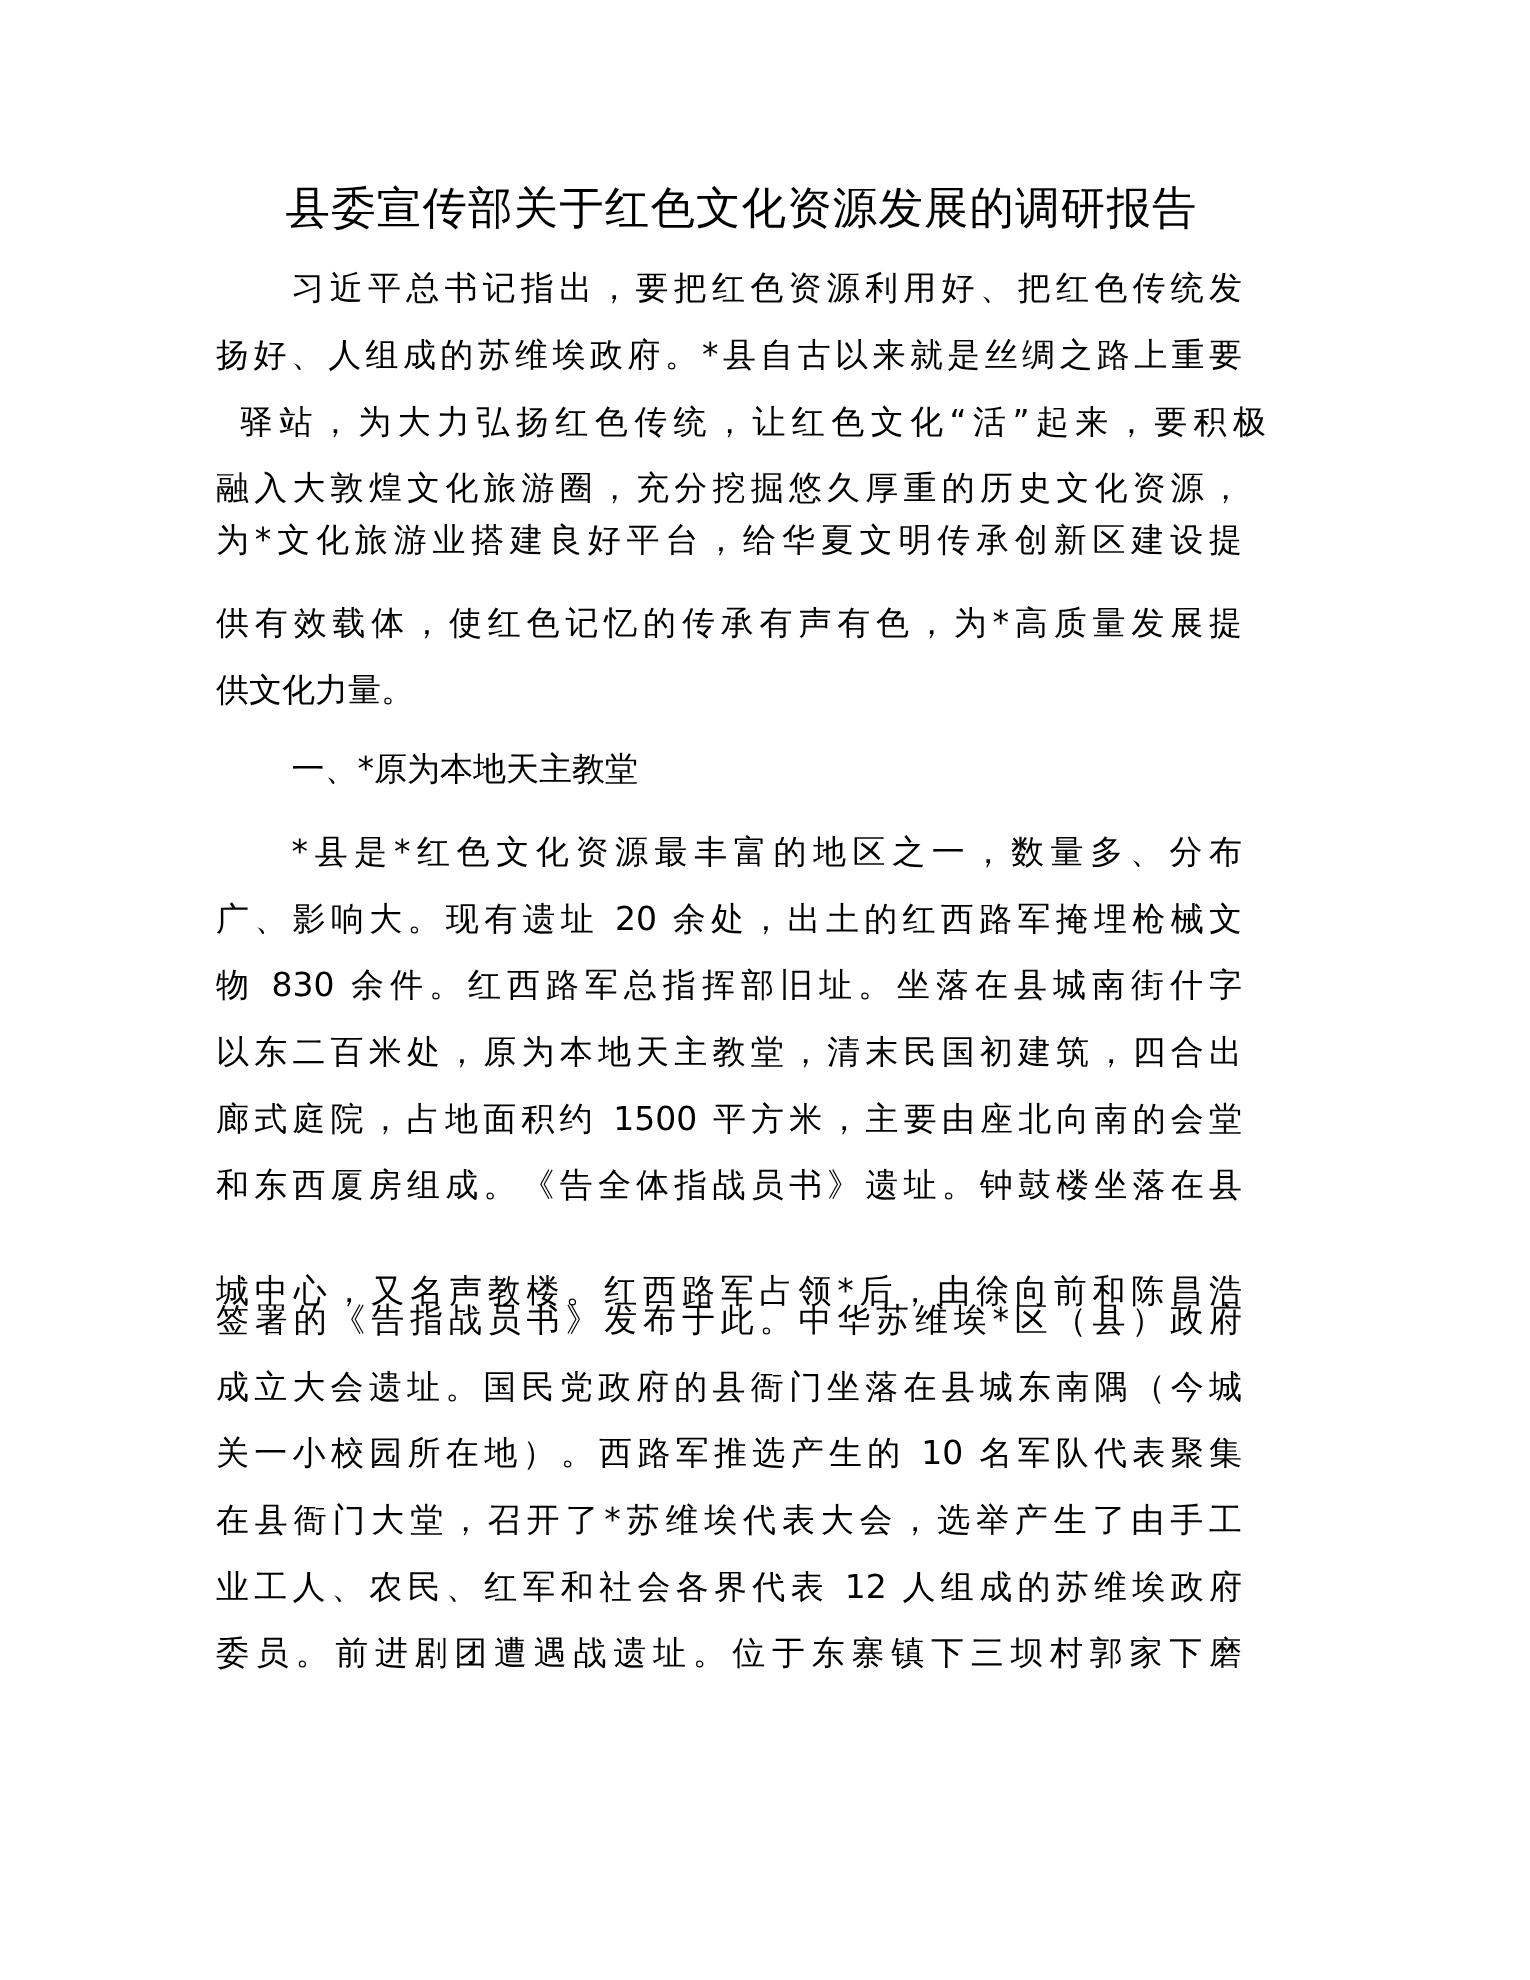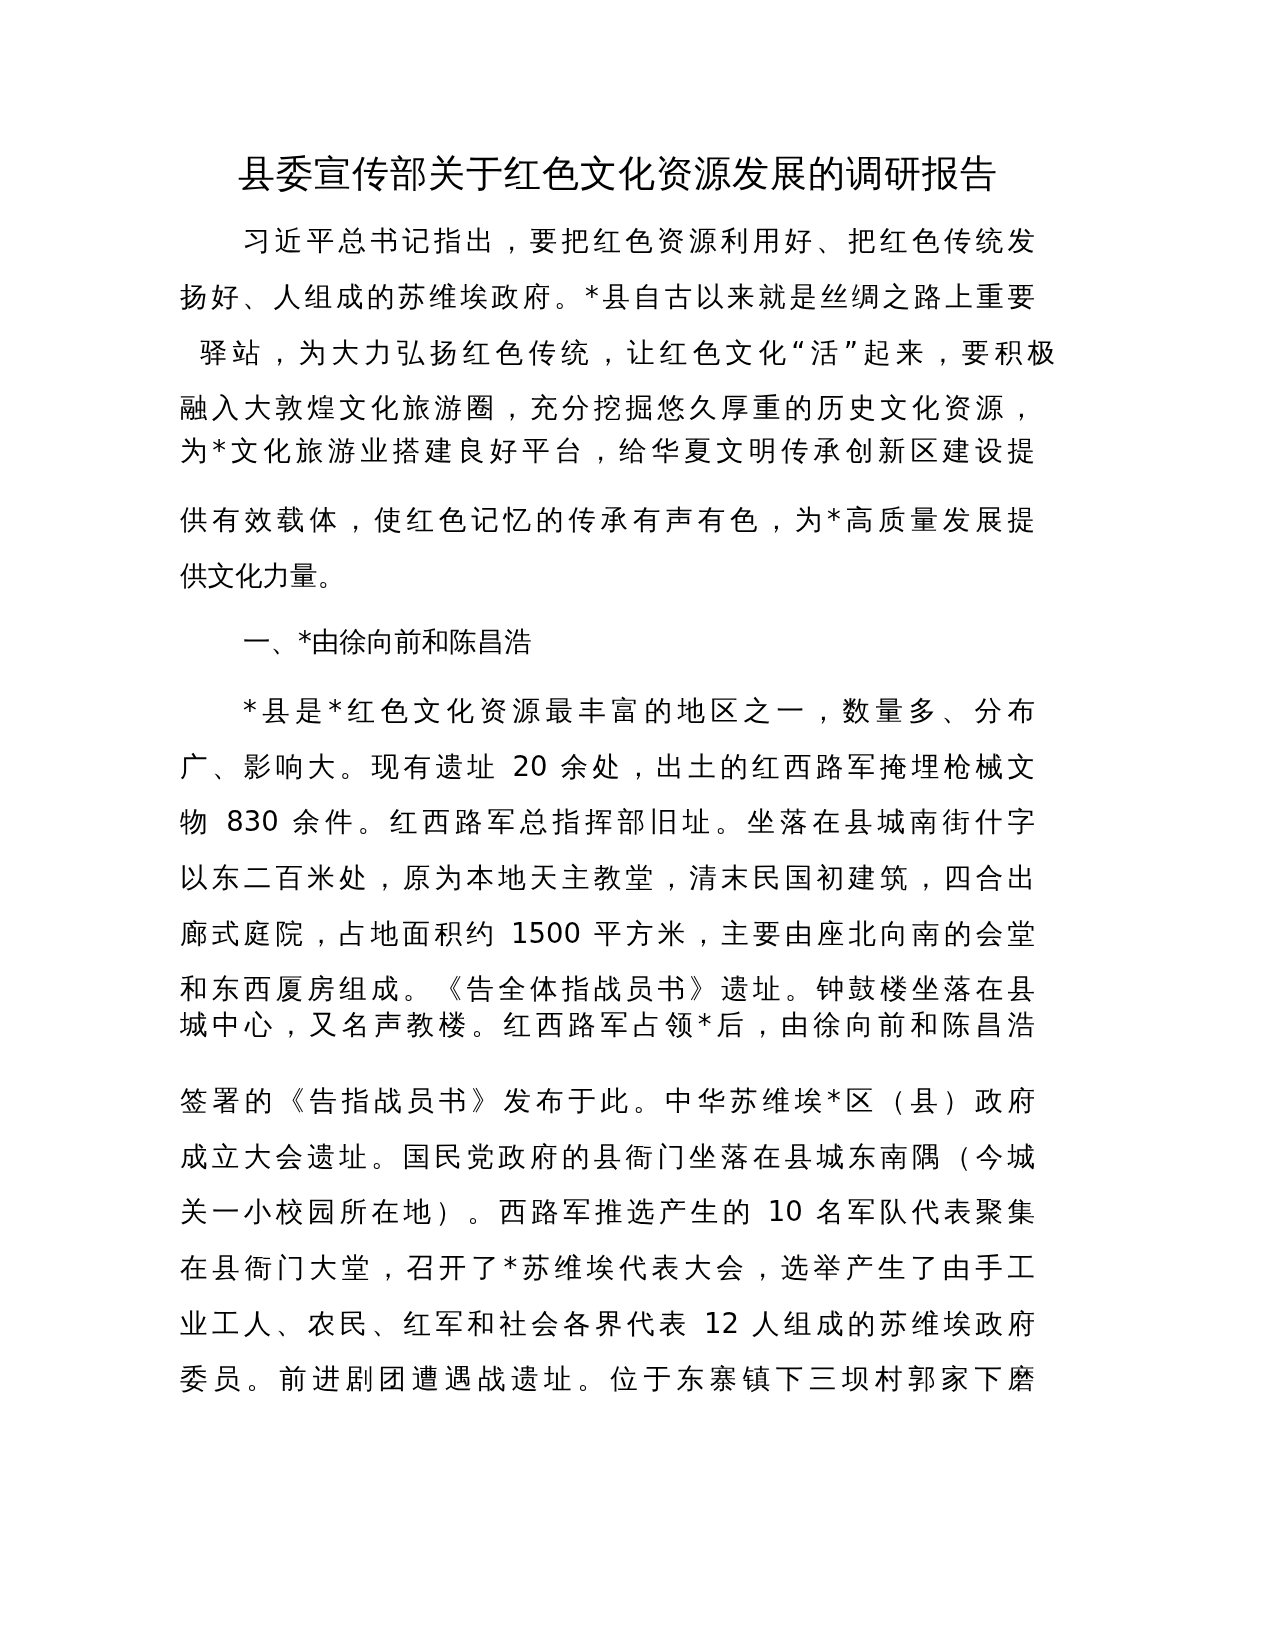--- a/index.html
+++ b/index.html
@@ -59,28 +59,28 @@
 <div class="page">
   <div class="title">县委宣传部关于红色文化资源发展的调研报告</div>
   <div id="body-lines">
       <div class="line indent" style="top: 220px;">习近平总书记指出，要把红色资源利用好、把红色传统发</div>
       <div class="line" style="top: 276px;">扬好、人组成的苏维埃政府。*县自古以来就是丝绸之路上重要</div>
       <div class="line" style="top: 332px; margin-left: 20px;">驿站，为大力弘扬红色传统，让红色文化“活”起来，要积极</div>
       <div class="line" style="top: 387px;">融入大敦煌文化旅游圈，充分挖掘悠久厚重的历史文化资源，</div>
       <div class="line" style="top: 430px;">为*文化旅游业搭建良好平台，给华夏文明传承创新区建设提</div>
       <div class="line" style="top: 499px;">供有效载体，使红色记忆的传承有声有色，为*高质量发展提</div>
       <div class="line last" style="top: 555px;">供文化力量。</div>
-      <div class="line indent last" style="top: 621px;">一、*由徐向前和陈昌浩</div>
+      <div class="line indent last" style="top: 621px;">一、*原为本地天主教堂</div>
       <div class="line indent" style="top: 690px;">*县是*红色文化资源最丰富的地区之一，数量多、分布</div>
       <div class="line" style="top: 746px;">广、影响大。现有遗址 20 余处，出土的红西路军掩埋枪械文</div>
       <div class="line" style="top: 801px;">物 830 余件。红西路军总指挥部旧址。坐落在县城南街什字</div>
       <div class="line" style="top: 857px;">以东二百米处，原为本地天主教堂，清末民国初建筑，四合出</div>
       <div class="line" style="top: 913px;">廊式庭院，占地面积约 1500 平方米，主要由座北向南的会堂</div>
       <div class="line" style="top: 968px;">和东西厦房组成。《告全体指战员书》遗址。钟鼓楼坐落在县</div>
-      <div class="line" style="top: 1004px;">城中心，又名声教楼。红西路军占领*后，由徐向前和陈昌浩</div>
+      <div class="line" style="top: 1056px;">城中心，又名声教楼。红西路军占领*后，由徐向前和陈昌浩</div>
       <div class="line" style="top: 1080px;">签署的《告指战员书》发布于此。中华苏维埃*区（县）政府</div>
       <div class="line" style="top: 1136px;">成立大会遗址。国民党政府的县衙门坐落在县城东南隅（今城</div>
       <div class="line" style="top: 1191px;">关一小校园所在地）。西路军推选产生的 10 名军队代表聚集</div>
       <div class="line" style="top: 1247px;">在县衙门大堂，召开了*苏维埃代表大会，选举产生了由手工</div>
       <div class="line" style="top: 1303px;">业工人、农民、红军和社会各界代表 12 人组成的苏维埃政府</div>
       <div class="line" style="top: 1358px;">委员。前进剧团遭遇战遗址。位于东寨镇下三坝村郭家下磨</div>
     </div>
 </div>
 
 </body></html>

